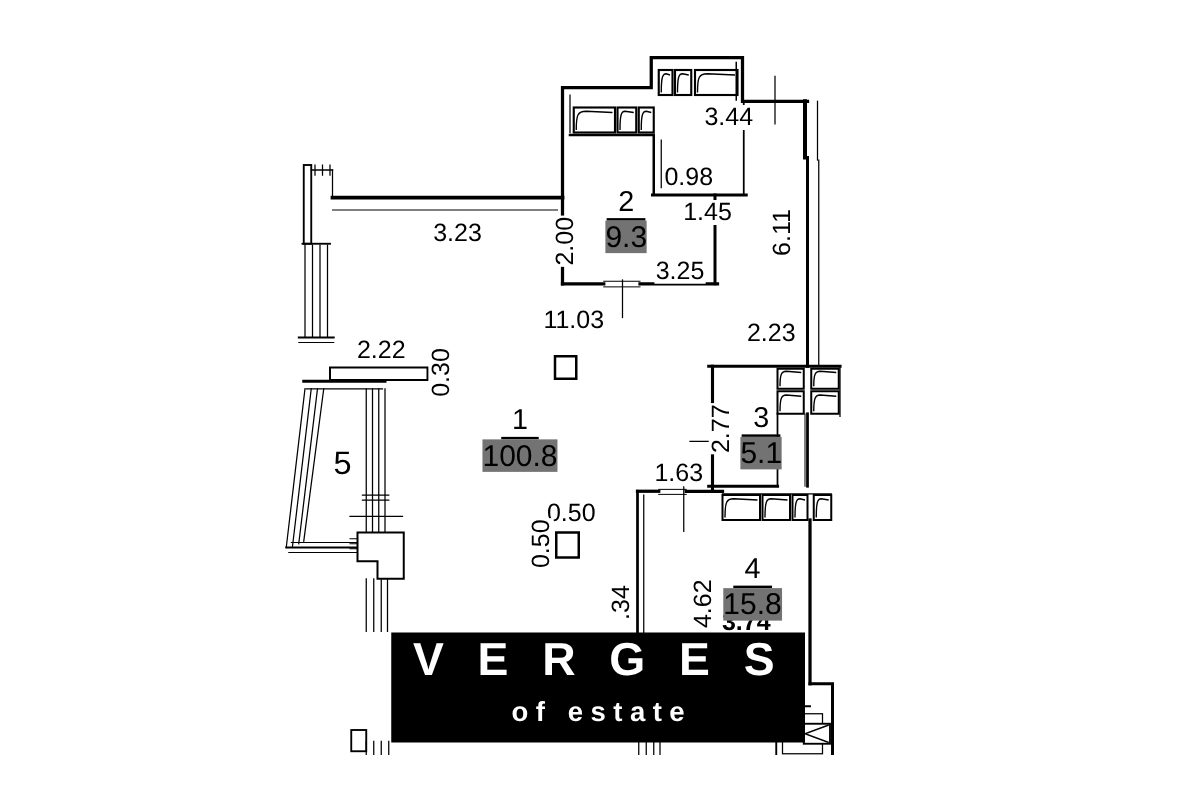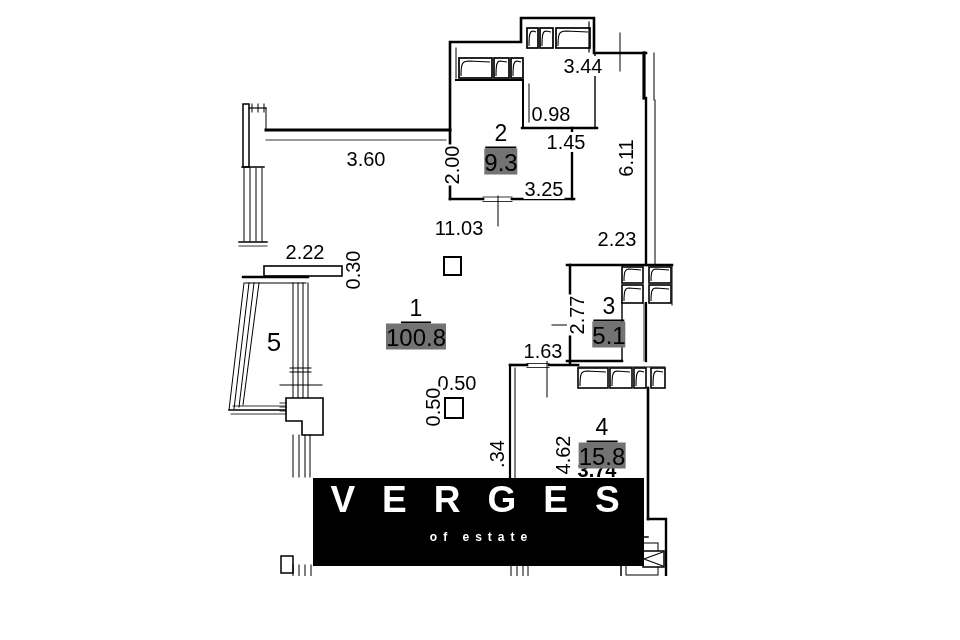--- a/index.html
+++ b/index.html
@@ -1,34 +1,34 @@
 <!DOCTYPE html>
 <html><head>
 <meta charset="utf-8">
 <style>
   html,body{margin:0;padding:0;background:#fff;}
   #canvas{position:relative;width:960px;height:576px;background:#ffffff;overflow:hidden;
-          font-family:"Liberation Sans",sans-serif;color:#000;}
+          font-family:"Liberation Sans",sans-serif;color:#000;margin-top:28px;}
   #planSvg{position:absolute;left:0;top:0;}
   .lbl{position:absolute;transform:translate(-50%,-50%);white-space:nowrap;
        font-size:20px;font-weight:500;color:#000;background:#fff;line-height:1;padding:0 1px;}
   .lbl.rot{transform:translate(-50%,-50%) rotate(-90deg);}
   .room-label{position:absolute;transform:translate(-50%,-50%);display:inline-flex;
        flex-direction:column;align-items:center;background:transparent;line-height:1;}
   .room-label .num{font-size:23px;font-weight:500;border-bottom:2px solid #000;
        padding:0 9px 2px 9px;}
   .room-label .area{font-size:24px;font-weight:500;padding-top:2px;background:#737373;}
   .room-single{position:absolute;transform:translate(-50%,-50%);font-size:26px;
        font-weight:500;line-height:1;}
   #watermark{position:absolute;left:313px;top:478px;width:331px;height:88px;
        background:#000000;display:flex;flex-direction:column;align-items:center;
        justify-content:flex-start;overflow:hidden;}
   #watermark .brand{color:#ffffff;font-weight:800;font-size:37px;letter-spacing:27px;
        margin-top:3px;margin-left:20px;line-height:1;white-space:nowrap;}
-  #watermark .tagline{color:#ffffff;font-weight:700;font-size:12px;letter-spacing:6px;
+  #watermark .tagline{color:#ffffff;font-weight:700;font-size:22px;letter-spacing:6px;
        margin-top:13px;margin-left:6px;line-height:1;white-space:nowrap;}
 </style>
 </head>
 <body>
 
 <div id="canvas">
 
   <svg id="planSvg" width="960" height="640" viewBox="0 0 960 640">
     <g stroke="#000" fill="none" stroke-linecap="square">
 
@@ -183,21 +183,21 @@
         </g>
     </g>
   </svg>
 
   <span class="lbl" style="left:583px;top:66px;">3.44</span>
   <span class="lbl" style="left:551px;top:114px;">0.98</span>
   <span class="lbl" style="left:566px;top:142px;">1.45</span>
   <span class="lbl rot" style="left:452px;top:165px;">2.00</span>
   <span class="lbl" style="left:544px;top:189px;">3.25</span>
   <span class="lbl rot" style="left:626px;top:158px;">6.11</span>
-  <span class="lbl" style="left:366px;top:159px;">3.60</span>
+  <span class="lbl" style="left:366px;top:159px;">3.23</span>
   <span class="lbl" style="left:459px;top:228px;">11.03</span>
   <span class="lbl" style="left:305px;top:252px;text-align:center;">2.22</span>
   <span class="lbl rot" style="left:353px;top:270px;">0.30</span>
   <span class="lbl" style="left:617px;top:239px;">2.23</span>
   <span class="lbl rot" style="left:577px;top:315px;">2.77</span>
   <span class="lbl" style="left:543px;top:351px;">1.63</span>
   <span class="lbl" style="left:457px;top:383px;">0.50</span>
   <span class="lbl rot" style="left:433px;top:407px;">0.50</span>
   <span class="lbl rot" style="left:497px;top:454px;">.34</span>
   <span class="lbl rot" style="left:563px;top:455px;">4.62</span>

